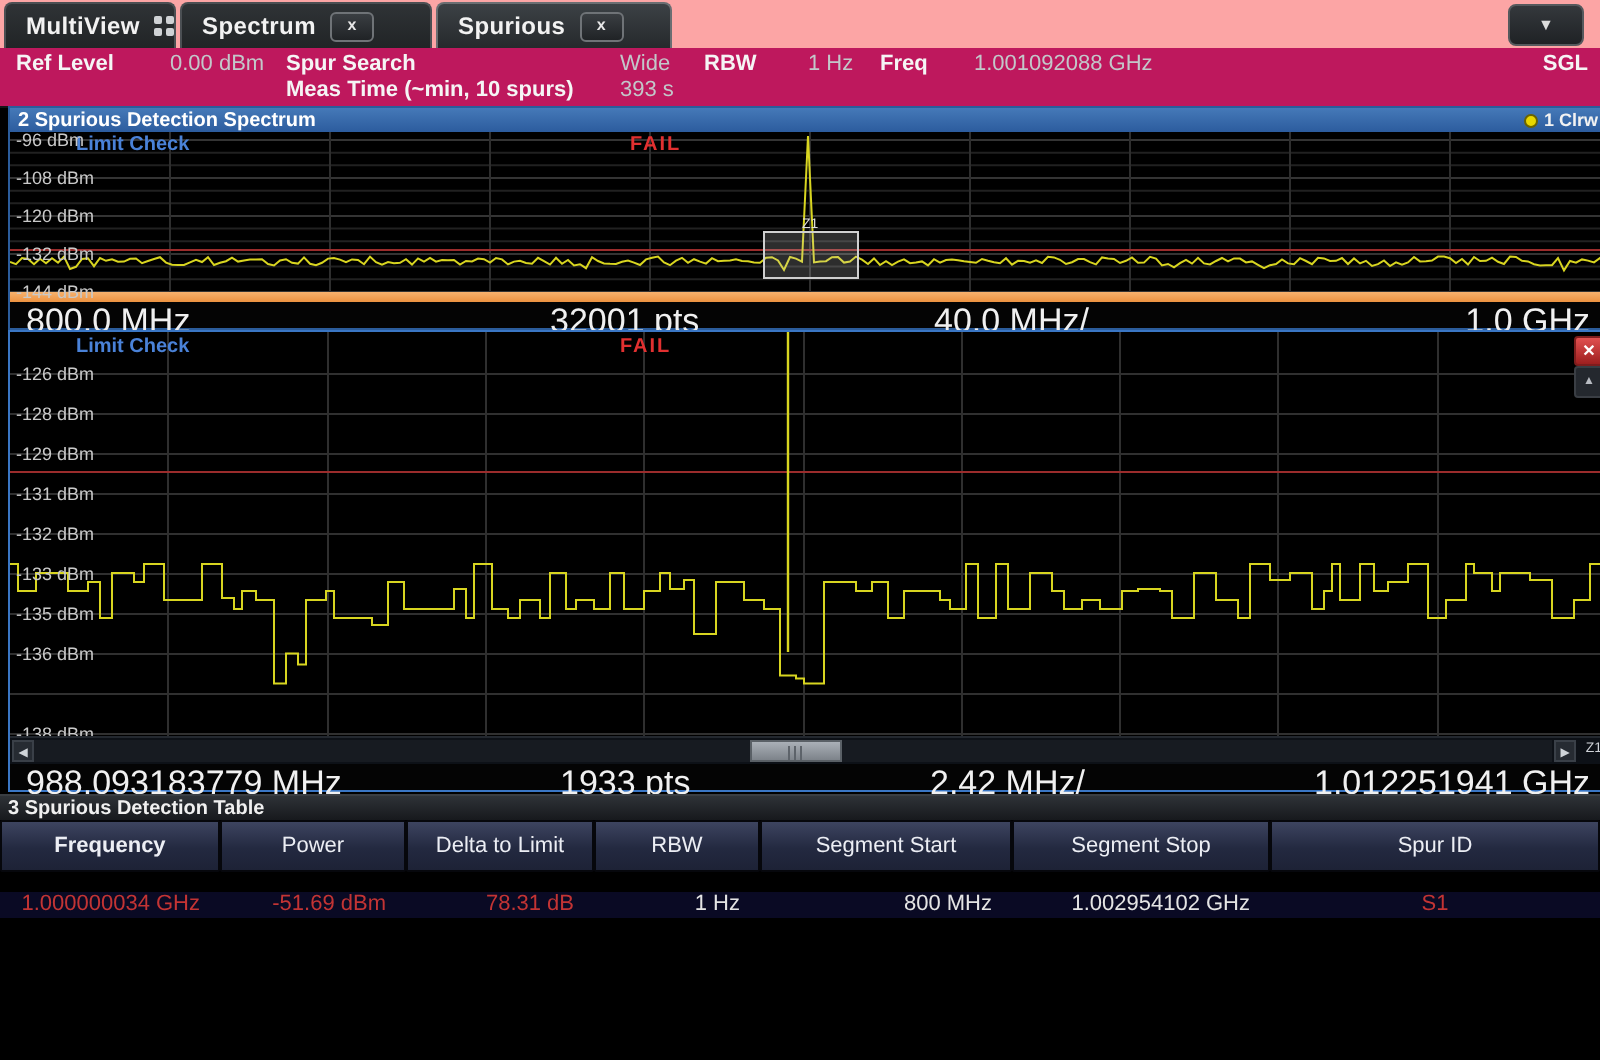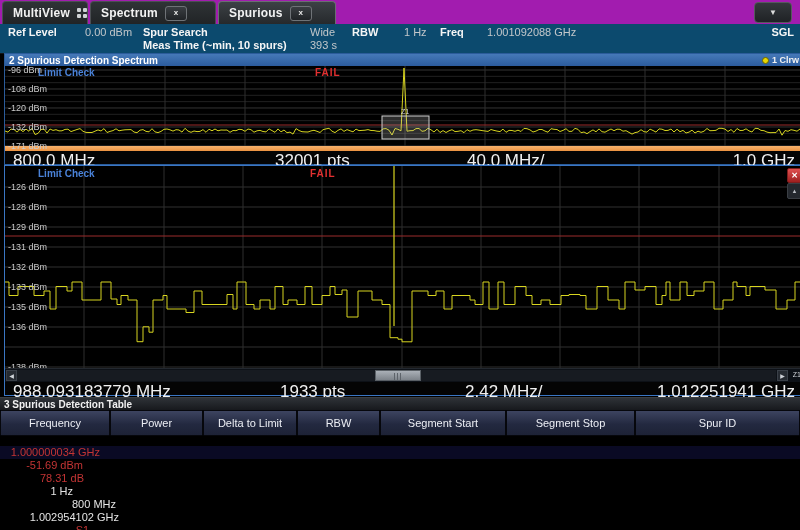--- a/index.html
+++ b/index.html
@@ -1,34 +1,34 @@
 <!DOCTYPE html>
 <html><head>
 <meta charset="utf-8">
 <style>
   html,body{margin:0;padding:0;background:#000;}
   #screen{position:relative;width:800px;height:530px;background:#000;overflow:hidden;
           font-family:"Liberation Sans",sans-serif;color:#fff;}
   
-  .tabbar{position:absolute;left:0;top:0;width:800px;height:24px;background:#a21caf;}
+  .tabbar{position:absolute;left:0;top:0;width:800px;height:24px;background:#fca5a5;}
   .tab{position:absolute;top:1px;height:23px;display:flex;align-items:center;gap:7px;
        padding:0 10px;background:linear-gradient(#2f3336,#212426);border:1px solid #4b4f53;
        border-bottom:none;border-radius:4px 4px 0 0;box-sizing:border-box;cursor:pointer;}
   .tab .tlabel{font-size:12px;font-weight:bold;color:#f2f2f2;letter-spacing:.2px;}
   .tab.active{background:linear-gradient(#3c4145,#26292c);border-color:#6a6e72;}
   .closebtn{width:20px;height:13px;border:1px solid #6f7377;border-radius:3px;
             background:linear-gradient(#3a3e42,#202326);color:#e8e8e8;font-size:8px;font-weight:bold;
             display:flex;align-items:center;justify-content:center;line-height:1;}
   .gridicon{display:inline-grid;grid-template-columns:4px 4px;grid-template-rows:4px 4px;gap:2px;}
   .gridicon i{background:#cfd2d5;border-radius:1px;}
   .menu-btn{position:absolute;right:8px;top:2px;width:36px;height:19px;border:1px solid #55595d;
             border-radius:4px;background:linear-gradient(#34383c,#1f2225);color:#dcdcdc;font-size:8px;
             display:flex;align-items:center;justify-content:center;}
   
-  .toolbar{position:absolute;left:0;top:24px;width:800px;height:29px;background:#0c4a6e;
+  .toolbar{position:absolute;left:0;top:24px;width:800px;height:29px;background:#be185d;
            border-bottom:1px solid #141618;font-size:11px;}
   .toolbar span{position:absolute;white-space:nowrap;}
   .tb-label{font-weight:bold;color:#f5f5f5;}
   .tb-value{color:#c3c7ca;}
   
   .win{position:absolute;left:4px;width:800px;box-sizing:border-box;border:1px solid #2b5c9b;background:#000;}
   .wtitle{height:12px;background:linear-gradient(#4579b8,#2c5c9e);display:flex;align-items:center;
           padding:0 4px;font-size:10px;font-weight:bold;color:#fff;}
   .wtitle .spacer{flex:1;}
   .clrw{display:flex;align-items:center;gap:3px;font-size:9px;font-weight:bold;color:#f2f2f2;}
@@ -58,21 +58,21 @@
   .zlabel{position:absolute;right:2px;top:2px;font-size:7px;color:#cfd3d8;}
   
   .ttitle{position:absolute;left:0;top:397px;width:800px;height:13px;box-sizing:border-box;
           background:linear-gradient(#2e3237,#17191d);border-top:1px solid #3a3e43;
           display:flex;align-items:center;padding-left:4px;font-size:10px;font-weight:bold;color:#f0f0f0;}
   .thead{position:absolute;left:0;top:410px;width:800px;height:26px;display:flex;}
   .thcell{box-sizing:border-box;border:1px solid #06070c;border-radius:1px;
           background:linear-gradient(#3d4460,#232940 55%,#1d2236);
           display:flex;align-items:center;justify-content:center;
           font-size:11px;color:#eceef4;}
-  .trow{position:absolute;left:0;top:446px;width:800px;height:13px;display:flex;background:#0a0a24;flex-direction:column;}
+  .trow{position:absolute;left:0;top:446px;width:800px;height:13px;display:flex;background:#0a0a24;}
   .tdcell{box-sizing:border-box;font-size:11px;line-height:13px;text-align:right;padding-right:10px;}
   .tdcell.center{text-align:center;padding-right:0;}
   .red{color:#c33434;} .white{color:#e4e4e4;}
 </style>
 </head>
 <body>
 
 <div id="screen">
 
   <div class="tabbar">
@@ -149,21 +149,21 @@
           <polyline points="0,65.0 3,66.1 6,63.0 9,63.5 12,66.1 15,63.4 18,65.6 21,63.1 24,65.3 27,62.3 30,68.5 33,67.4 36,63.5 39,63.1 42,67.1 45,63.0 48,64.4 51,63.7 54,64.9 57,64.8 60,63.4 63,63.2 66,65.6 69,64.5 72,63.5 75,62.6 78,65.3 81,66.4 84,66.5 87,66.5 90,65.2 93,63.9 96,65.0 99,62.6 102,66.5 105,65.4 108,64.6 111,62.8 114,64.8 117,64.2 120,63.8 123,63.7 126,63.6 129,66.0 132,66.7 135,64.2 138,63.6 141,65.4 144,65.8 147,62.7 150,65.9 153,66.6 156,65.4 159,63.3 162,63.0 165,63.8 168,65.1 171,63.7 174,64.0 177,66.1 180,62.3 183,65.1 186,66.3 189,65.0 192,65.6 195,65.4 198,63.6 201,66.3 204,63.2 207,64.8 210,63.0 213,64.8 216,64.0 219,64.1 222,64.0 225,66.3 228,64.5 231,64.7 234,63.3 237,63.6 240,65.3 243,63.0 246,63.7 249,66.2 252,64.8 255,64.4 258,65.5 261,65.9 264,62.9 267,64.6 270,66.3 273,62.9 276,65.9 279,64.0 282,66.7 285,66.1 288,68.1 291,62.6 294,64.5 297,65.7 300,65.9 303,66.0 306,64.9 309,64.3 312,65.3 315,66.5 318,63.7 321,62.9 324,62.3 327,65.2 330,66.6 333,64.3 336,62.9 339,65.4 342,63.6 345,64.8 348,65.8 351,63.1 354,64.6 357,64.4 360,64.2 363,63.6 366,64.5 369,64.6 372,65.2 375,65.4 378,62.9 381,62.6 384,64.2 387,69.0 390,62.5 393,63.3 396,64.8 399,2.0 402,65.2 405,64.7 408,64.6 411,62.6 414,62.5 417,65.3 420,64.8 423,62.3 426,63.8 429,66.0 432,63.2 435,66.5 438,64.6 441,66.5 444,64.8 447,63.7 450,65.6 453,65.3 456,64.7 459,66.7 462,63.6 465,65.3 468,64.0 471,63.7 474,64.1 477,64.6 480,65.0 483,65.4 486,63.5 489,64.4 492,65.1 495,65.6 498,63.1 501,66.3 504,64.4 507,64.5 510,65.3 513,64.2 516,65.5 519,62.4 522,62.7 525,63.9 528,66.0 531,65.1 534,63.5 537,63.5 540,65.1 543,66.2 546,62.7 549,63.3 552,63.5 555,65.5 558,64.4 561,62.7 564,65.4 567,65.3 570,62.4 573,63.3 576,66.7 579,66.0 582,67.7 585,65.6 588,63.9 591,65.8 594,62.9 597,65.7 600,66.2 603,64.5 606,63.0 609,64.7 612,63.2 615,63.3 618,65.2 621,64.7 624,66.4 627,68.1 630,66.6 633,66.0 636,63.7 639,65.7 642,66.1 645,63.1 648,64.5 651,66.1 654,62.9 657,63.2 660,64.5 663,64.4 666,63.0 669,66.0 672,63.2 675,65.7 678,64.4 681,67.0 684,66.1 687,64.2 690,67.0 693,65.2 696,66.3 699,65.2 702,62.5 705,64.7 708,64.6 711,64.3 714,62.3 717,62.3 720,63.1 723,65.5 726,63.5 729,66.3 732,62.5 735,64.5 738,64.4 741,62.8 744,64.9 747,66.0 750,62.3 753,62.5 756,64.4 759,64.7 762,66.1 765,66.7 768,66.6 771,66.6 774,63.0 777,69.2 780,64.5 783,65.3 786,63.7 789,64.3 792,65.2 795,63.0 798,68.0" fill="none" stroke="#d8d520" stroke-width="1"></polyline>
           <rect x="377" y="50" width="47" height="23" fill="rgba(205,205,205,0.22)" stroke="#cfcfcf"></rect>
           <text x="396" y="48" fill="#ddd" font-size="7">Z1</text>
         </svg>
       <span class="limitcheck" style="left:33px;top:1px;">Limit Check</span>
       <span class="failtxt" style="left:310px;top:1px;">FAIL</span>
     <span class="ylab" style="top: -1px;">-96 dBm</span>
         <span class="ylab" style="top: 18px;">-108 dBm</span>
         <span class="ylab" style="top: 37px;">-120 dBm</span>
         <span class="ylab" style="top: 56px;">-132 dBm</span>
-        <span class="ylab" style="top: 75px;">-171 dBm</span>
+        <span class="ylab" style="top: 75px;">-144 dBm</span>
       </div>
     <div class="orangebar"></div>
     <div class="axisrow">
       <span style="left:8px;">800.0 MHz</span>
       <span style="left:270px;">32001 pts</span>
       <span style="left:462px;">40.0 MHz/</span>
       <span style="right:8px;">1.0 GHz</span>
     </div>
   </div>
 
@@ -230,21 +230,21 @@
       <span style="left:275px;">1933 pts</span>
       <span style="left:460px;">2.42 MHz/</span>
       <span style="right:8px;">1.012251941 GHz</span>
     </div>
   </div>
 
   <div class="ttitle">
     <span>3 Spurious Detection Table</span>
   </div>
   <div class="thead" id="thead">
-      <div class="thcell" style="width: 110px;">Frequency</div>
+      <div class="thcell" style="width: 110px; font-weight: bold;">Frequency</div>
       <div class="thcell" style="width: 93px;">Power</div>
       <div class="thcell" style="width: 94px;">Delta to Limit</div>
       <div class="thcell" style="width: 83px;">RBW</div>
       <div class="thcell" style="width: 126px;">Segment Start</div>
       <div class="thcell" style="width: 129px;">Segment Stop</div>
       <div class="thcell" style="width: 165px;">Spur ID</div>
     </div>
   <div class="trow" id="trow">
       <div class="tdcell red" style="width: 110px;">1.000000034 GHz</div>
       <div class="tdcell red" style="width: 93px;">-51.69 dBm</div>

